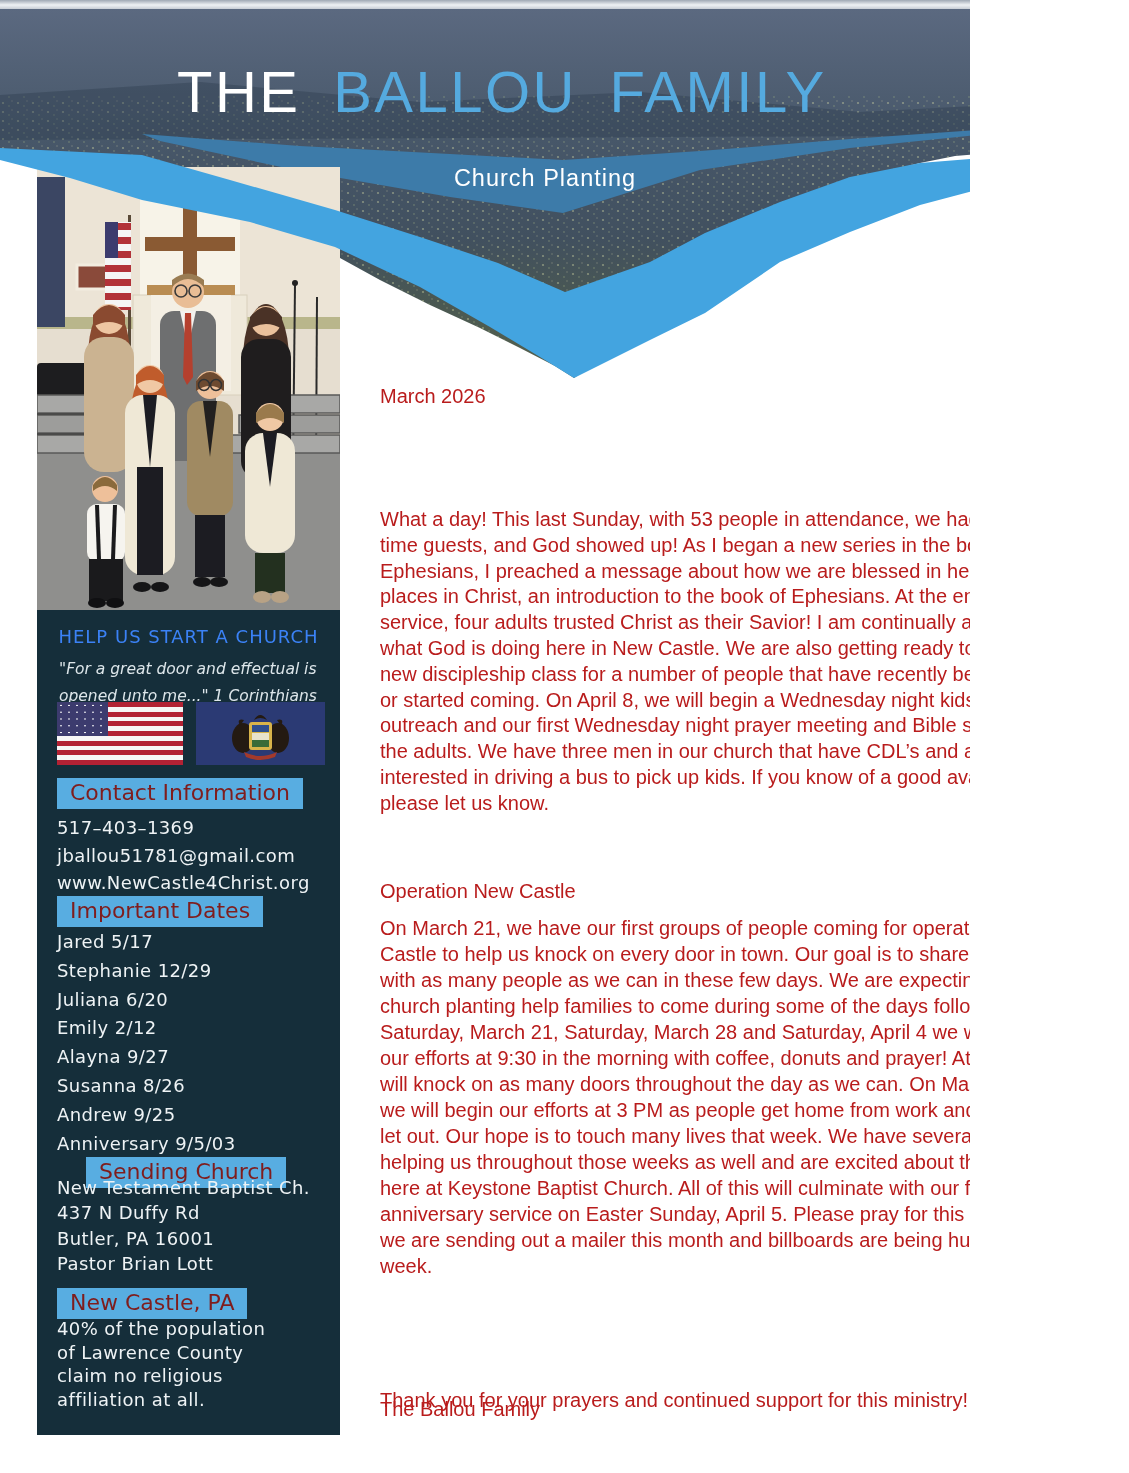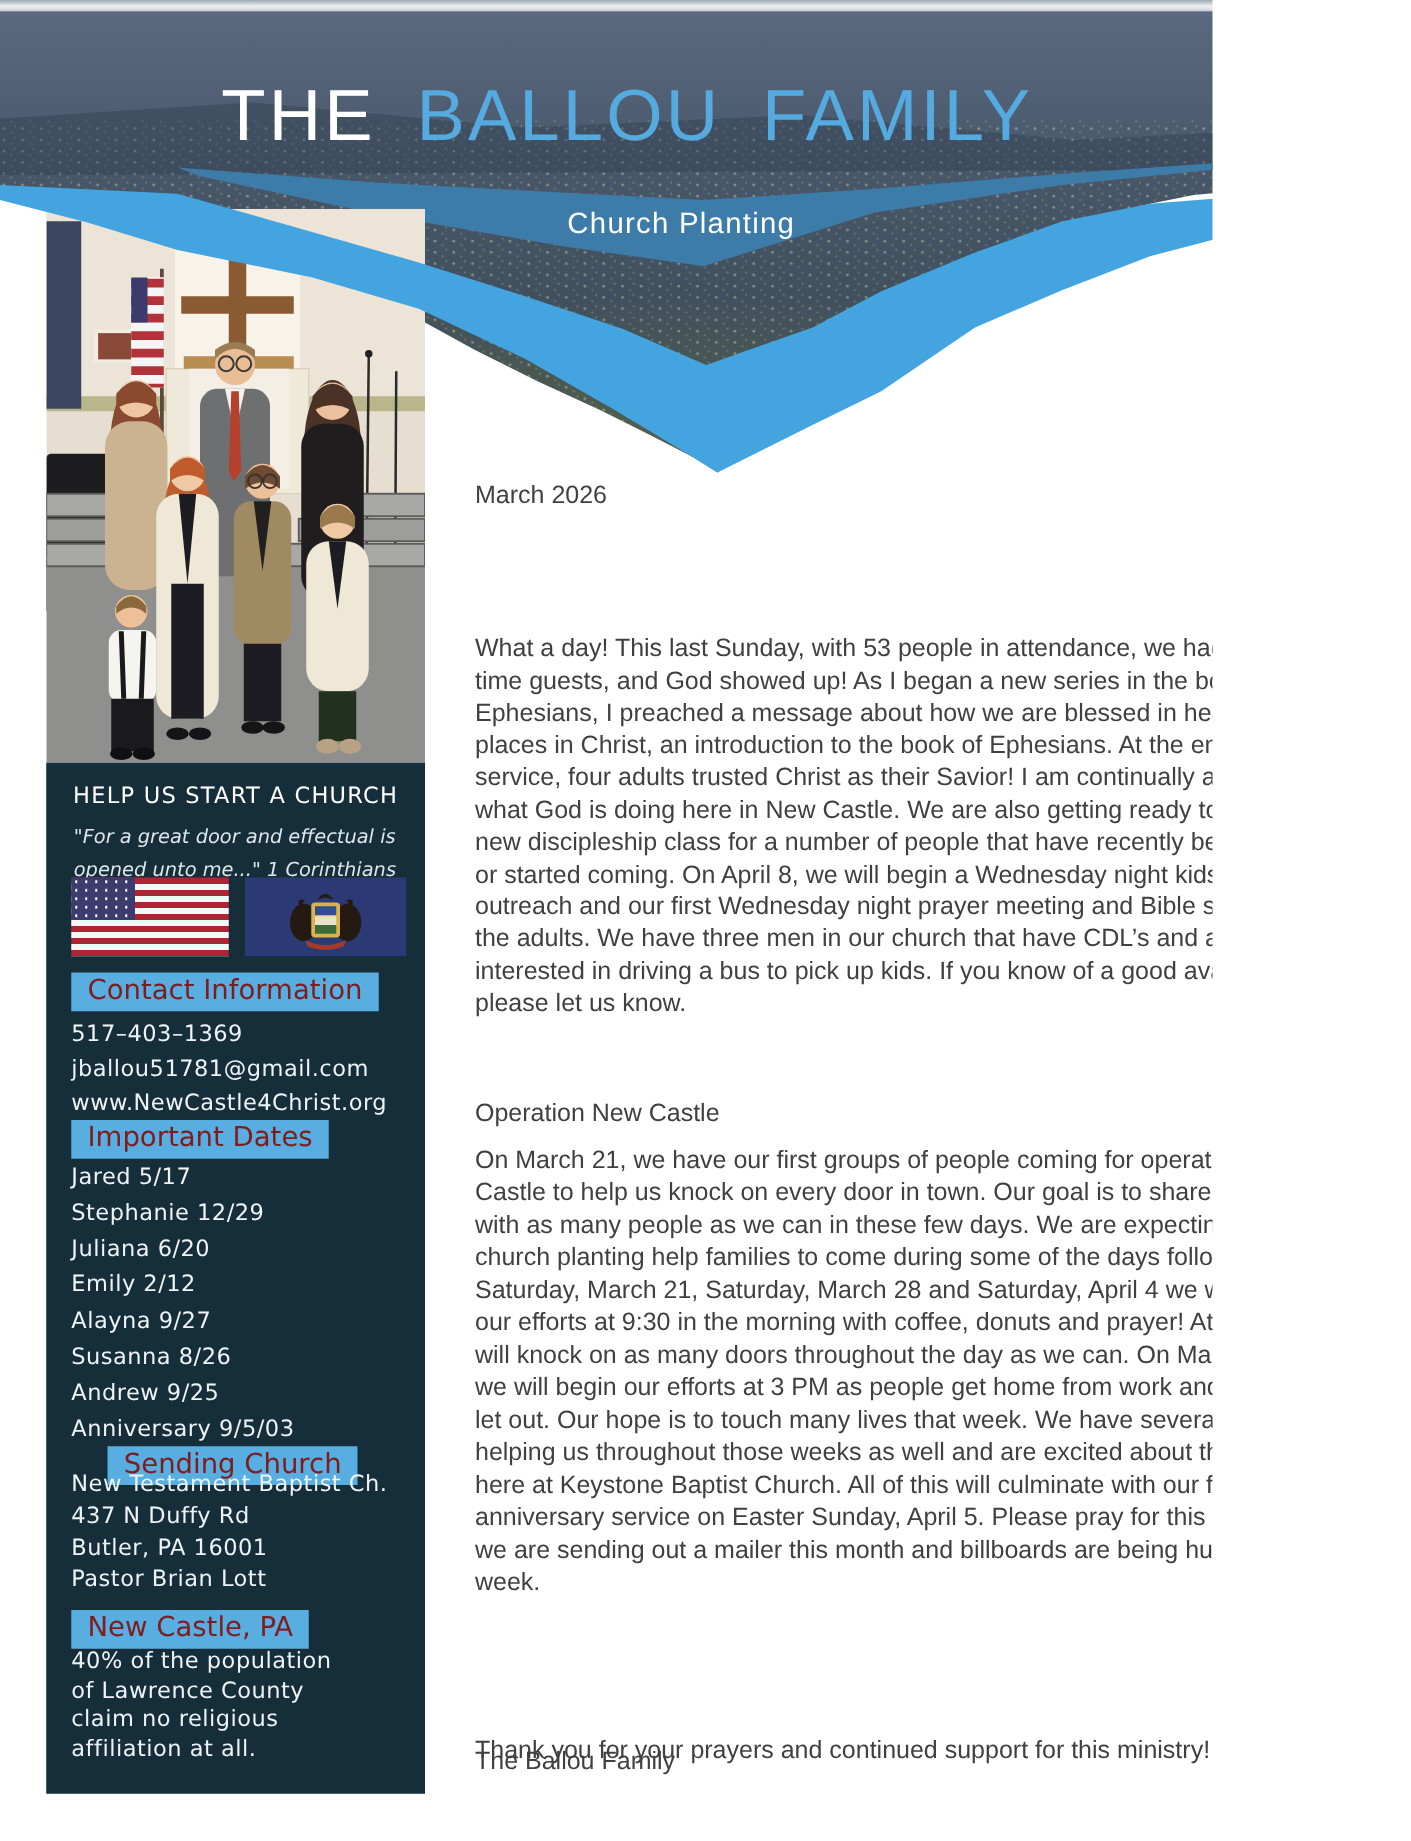--- a/index.html
+++ b/index.html
@@ -10,41 +10,41 @@
   #topstrip{left:0;top:0;width:1129px;height:9px;
     background:linear-gradient(#9fa8b4,#eef1f4 55%,#c7cdd5);}
   
   #hdr1{left:0;top:0;z-index:1;pointer-events:none;}
   #photo{left:37px;top:167px;width:303px;height:443px;z-index:2;overflow:hidden;}
   #hdr2{left:0;top:0;z-index:3;pointer-events:none;}
   
   #panel{left:37px;top:610px;width:303px;height:825px;background:#152e3a;z-index:2;
          font-family:"DejaVu Sans",sans-serif;color:#eef3f5;}
   .panel-item{position:absolute;left:20px;right:14px;}
-  #sb-heading{top:16px;left:0;right:0;text-align:center;font-size:18px;letter-spacing:1px;color:#ffffff;}
+  #sb-heading{top:16px;left:0;right:0;text-align:center;font-size:18px;letter-spacing:1px;color:#3b82f6;}
   #sb-quote{top:46px;left:22px;font-size:15.5px;font-style:italic;line-height:27px;color:#dde6ea;}
   .flagrow{top:92px;left:20px;height:64px;}
   .us-flag{position:absolute;left:0;top:0;width:126px;height:63px;
     background:repeating-linear-gradient(#b22234 0 4.85px,#f6f6f6 4.85px 9.7px);}
   .us-canton{position:absolute;left:0;top:0;width:51px;height:34px;background:#3c3b6e;
     background-image:radial-gradient(#fff 1px,rgba(255,255,255,0) 1.2px);background-size:8px 6.8px;}
   .pa-flag{position:absolute;left:139px;top:0;width:129px;height:63px;background:#2b3a74;}
   .label-pill{display:inline-block;background:#58ade1;color:#7f1d1d;font-size:22px;
     padding:2px 13px 4px 13px;}
   .sb-lines{font-size:18px;letter-spacing:.4px;}
   #sb-contact-lines{top:204px;line-height:27.5px;}
   #sb-dates-label{top:286px;}
   #sb-dates{top:318px;line-height:28.8px;}
   #sb-church-label{top:547px;margin-left:29px;}
   #sb-church{top:565px;line-height:25.3px;}
   #sb-nc-label{top:678px;}
   #sb-nc{top:707px;line-height:23.5px;font-size:18px;width:230px;}
   #sb-contact-label{top:168px;}
   
-  .letter{left:380px;width:692px;color:#404040;font-size:20px;z-index:2;}
+  .letter{left:380px;width:692px;color:#b91c1c;font-size:20px;z-index:2;}
   .lh1{line-height:25.8px;}
   .lh2{line-height:26px;}
 </style>
 </head>
 <body>
 
 <div id="page">
 
   <div id="topstrip" class="abs"></div>
 

